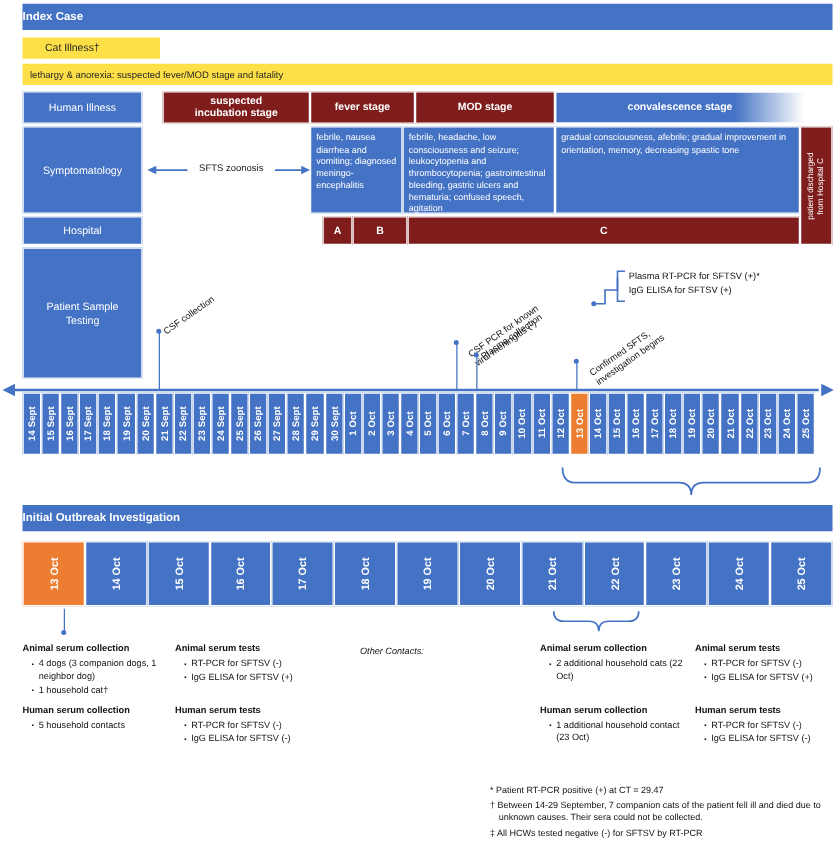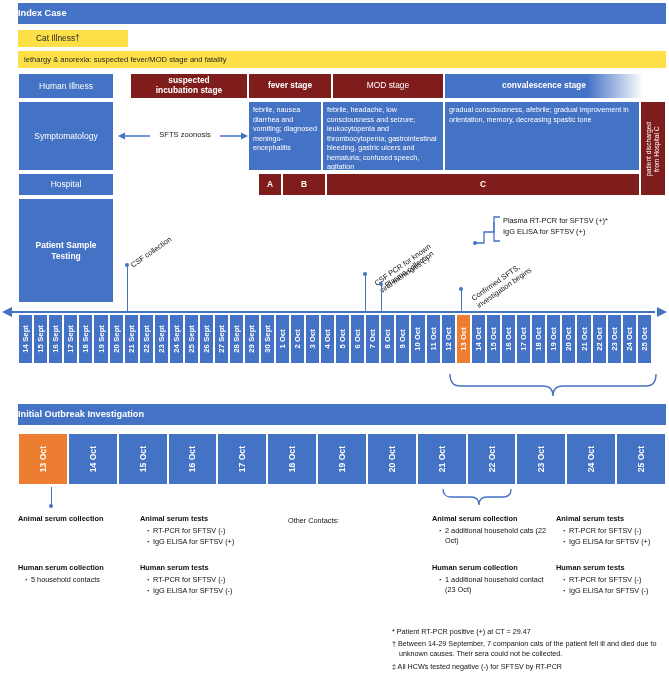--- a/index.html
+++ b/index.html
@@ -61,21 +61,21 @@
 <div class="abs rowlabel" style="left:18px;top:73px;width:96px;height:26px;">
   <span>Human Illness</span>
 </div>
 <div class="abs bluecell stagebar" style="left:130px;top:73px;width:118px;height:26px;font-weight:bold;white-space:pre-line;">
   <span>suspected
 incubation stage</span>
 </div>
 <div class="abs bluecell stagebar" style="left:248px;top:73px;width:84px;height:26px;font-weight:bold;">
   <span>fever stage</span>
 </div>
-<div class="abs bluecell stagebar" style="left:332px;top:73px;width:112px;height:26px;font-weight:normal;">
+<div class="abs bluecell stagebar" style="left:332px;top:73px;width:112px;height:26px;font-weight:bold;">
   <span>MOD stage</span>
 </div>
 <div class="abs bluecell stagebar" style="left:444px;top:73px;width:200px;height:26px;font-weight:bold;background:linear-gradient(90deg,#4472C4 0%,#4472C4 72%,#ffffff 100%);">
   <span>convalescence stage</span>
 </div>
 
 <div class="abs rowlabel" style="left:18px;top:101px;width:96px;height:70px;">
   <span>Symptomatology</span>
 </div>
 
@@ -108,21 +108,21 @@
 <div class="abs bluecell" style="left:258px;top:173px;width:24px;height:23px;font-size:8.4px;font-weight:bold;">
   <span>A</span>
 </div>
 <div class="abs bluecell" style="left:282px;top:173px;width:44px;height:23px;font-size:8.4px;font-weight:bold;">
   <span>B</span>
 </div>
 <div class="abs bluecell" style="left:326px;top:173px;width:314px;height:23px;font-size:8.4px;font-weight:bold;">
   <span>C</span>
 </div>
 
-<div class="abs rowlabel" style="left:18px;top:198px;width:96px;height:105px;white-space:pre-line;font-weight:bold;">
+<div class="abs rowlabel" style="left:18px;top:198px;width:96px;height:105px;white-space:pre-line;">
   <span>Patient Sample
 Testing</span>
 </div>
 
 <div class="abs stem" style="left:127px;top:266px;height:46px;"></div>
 <div class="abs dot" style="left:125px;top:263px;"></div>
 <div class="abs ann" style="left:129px;top:262px;transform:rotate(-35deg);">
   <span>CSF collection</span>
 </div>
 
@@ -345,20 +345,24 @@
 
 <div class="abs stem" style="left:51px;top:487px;height:19px;"></div>
 <div class="abs dot" style="left:49px;top:504px;"></div>
 
 <svg width="72" height="22" style="left:441px;top:487px;">
   <path d="M2,2 Q2,10 10,10 L30,10 Q38,10 38,18 Q38,10 46,10 L62,10 Q70,10 70,2" fill="none" stroke="#4472C4" stroke-width="1.3"></path>
 </svg>
 
 <div class="abs blk" style="left:18px;top:514px;width:112px;">
   <b>Animal serum collection</b>
+  <ul>
+      <li>4 dogs (3 companion dogs, 1 neighbor dog)</li>
+      <li>1 household cat†</li>
+    </ul>
 </div>
 <div class="abs blk" style="left:18px;top:563px;width:112px;">
   <b>Human serum collection</b>
   <ul>
       <li>5 household contacts</li>
     </ul>
 </div>
 
 <div class="abs blk" style="left:140px;top:514px;width:120px;">
   <b>Animal serum tests</b>
@@ -368,21 +372,21 @@
     </ul>
 </div>
 <div class="abs blk" style="left:140px;top:563px;width:120px;">
   <b>Human serum tests</b>
   <ul>
       <li>RT-PCR for SFTSV (-)</li>
       <li>IgG ELISA for SFTSV (-)</li>
     </ul>
 </div>
 
-<div class="abs blk" style="left:288px;top:516px;width:136px;">
+<div class="abs blk" style="left:288px;top:516px;width:136px;font-style:italic;">
   <span>Other Contacts:</span>
 </div>
 
 <div class="abs blk" style="left:432px;top:514px;width:116px;">
   <b>Animal serum collection</b>
   <ul>
       <li>2 additional household cats (22 Oct)</li>
     </ul>
 </div>
 <div class="abs blk" style="left:432px;top:563px;width:116px;">

